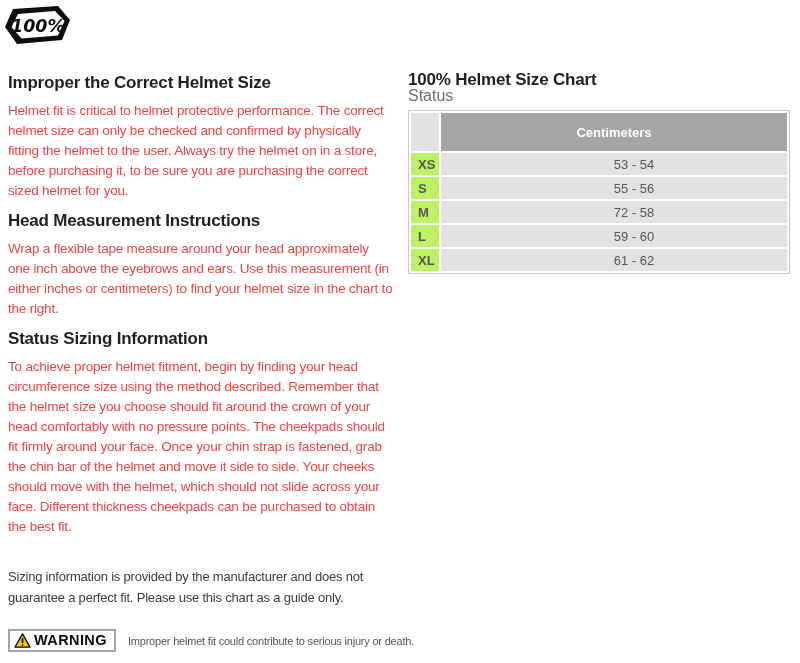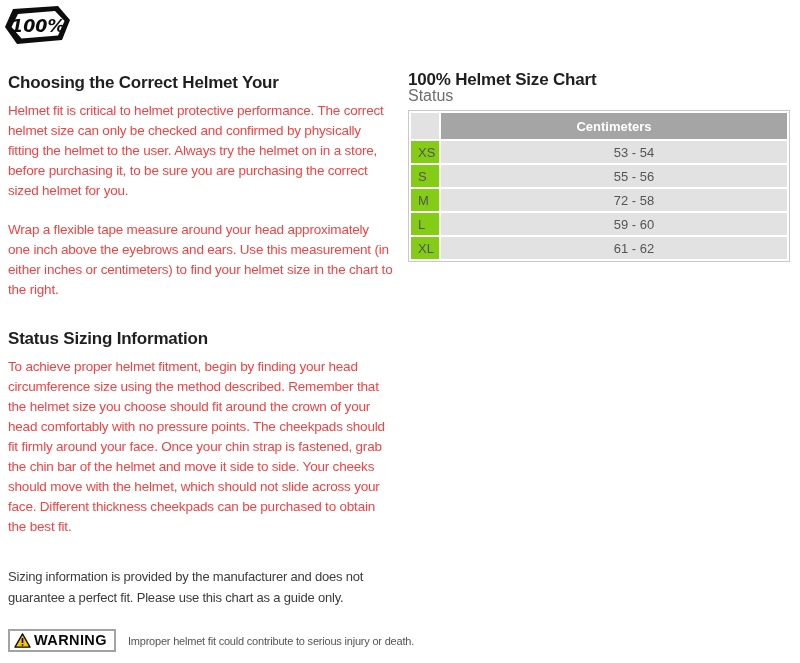--- a/index.html
+++ b/index.html
@@ -30,41 +30,42 @@
 
   
   .right-col { position:absolute; left:408px; top:71px; width:382px; }
   .chart-title { font-size:17px; font-weight:bold; color:#1f1f1f; letter-spacing:-0.2px; line-height:18px; }
   .chart-status { margin-top:0; font-size:16px; color:#6e6e6e; line-height:14px; }
 
   .size-table { margin-top:7px; width:100%; border-collapse:separate; border-spacing:2px;
                 border:1px solid #c9c9c9; background:#fff; }
   .size-table th, .size-table td { font-size:13px; }
   .corner   { width:28px; background:#e2e2e2; height:26px; }
-  .cm-head  { background:#a5a5a5; color:#ffffff; font-weight:bold; text-align:center; height:26px; }
-  .size-cell{ background:#84cc16; color:#555; text-align:left; padding-left:7px; height:22px; font-weight:normal; }
+  .cm-head  { background:#a5a5a5; color:#ffffff; font-weight:bold; text-align:center; height:38px; }
+  .size-cell{ background:#bef264; color:#555; text-align:left; padding-left:7px; height:22px; font-weight:bold; }
   .val-cell { background:#e2e2e2; color:#555; text-align:center; height:14px;padding-left:40px; }
 </style>
 </head>
 <body>
 
 <div class="page">
 
   <svg class="logo" viewBox="0 0 66 38">
     <polygon points="0,21 8,3 53,0 65,14 57,34 12,38" fill="#0d0d0d"></polygon>
     <polygon points="6.5,21 13,8 50,5 59.5,15 53,29.5 16.5,32.5" fill="#ffffff"></polygon>
     <text x="33" y="26" text-anchor="middle" font-family="DejaVu Sans, sans-serif" font-size="17.5" font-weight="bold" font-style="italic" fill="#0d0d0d">100%</text>
   </svg>
 
   <div class="sec sec-1">
-    <h2>Choosing the Correct Helmet Your</h2>
+    <h2>Improper the Correct Helmet Size</h2>
     <p>Helmet fit is critical to helmet protective performance. The correct helmet size can only be checked and confirmed by physically fitting the helmet to the user. Always try the helmet on in a store, before purchasing it, to be sure you are purchasing the correct sized helmet for you.</p>
   </div>
 
   <div class="sec sec-2">
+    <h2>Head Measurement Instructions</h2>
     <p>Wrap a flexible tape measure around your head approximately one inch above the eyebrows and ears. Use this measurement (in either inches or centimeters) to find your helmet size in the chart to the right.</p>
   </div>
 
   <div class="sec sec-3">
     <h2>Status Sizing Information</h2>
     <p>To achieve proper helmet fitment, begin by finding your head circumference size using the method described. Remember that the helmet size you choose should fit around the crown of your head comfortably with no pressure points. The cheekpads should fit firmly around your face. Once your chin strap is fastened, grab the chin bar of the helmet and move it side to side. Your cheeks should move with the helmet, which should not slide across your face. Different thickness cheekpads can be purchased to obtain the best fit.</p>
   </div>
 
   <div class="disclaimer">Sizing information is provided by the manufacturer and does not guarantee a perfect fit. Please use this chart as a guide only.</div>
 

